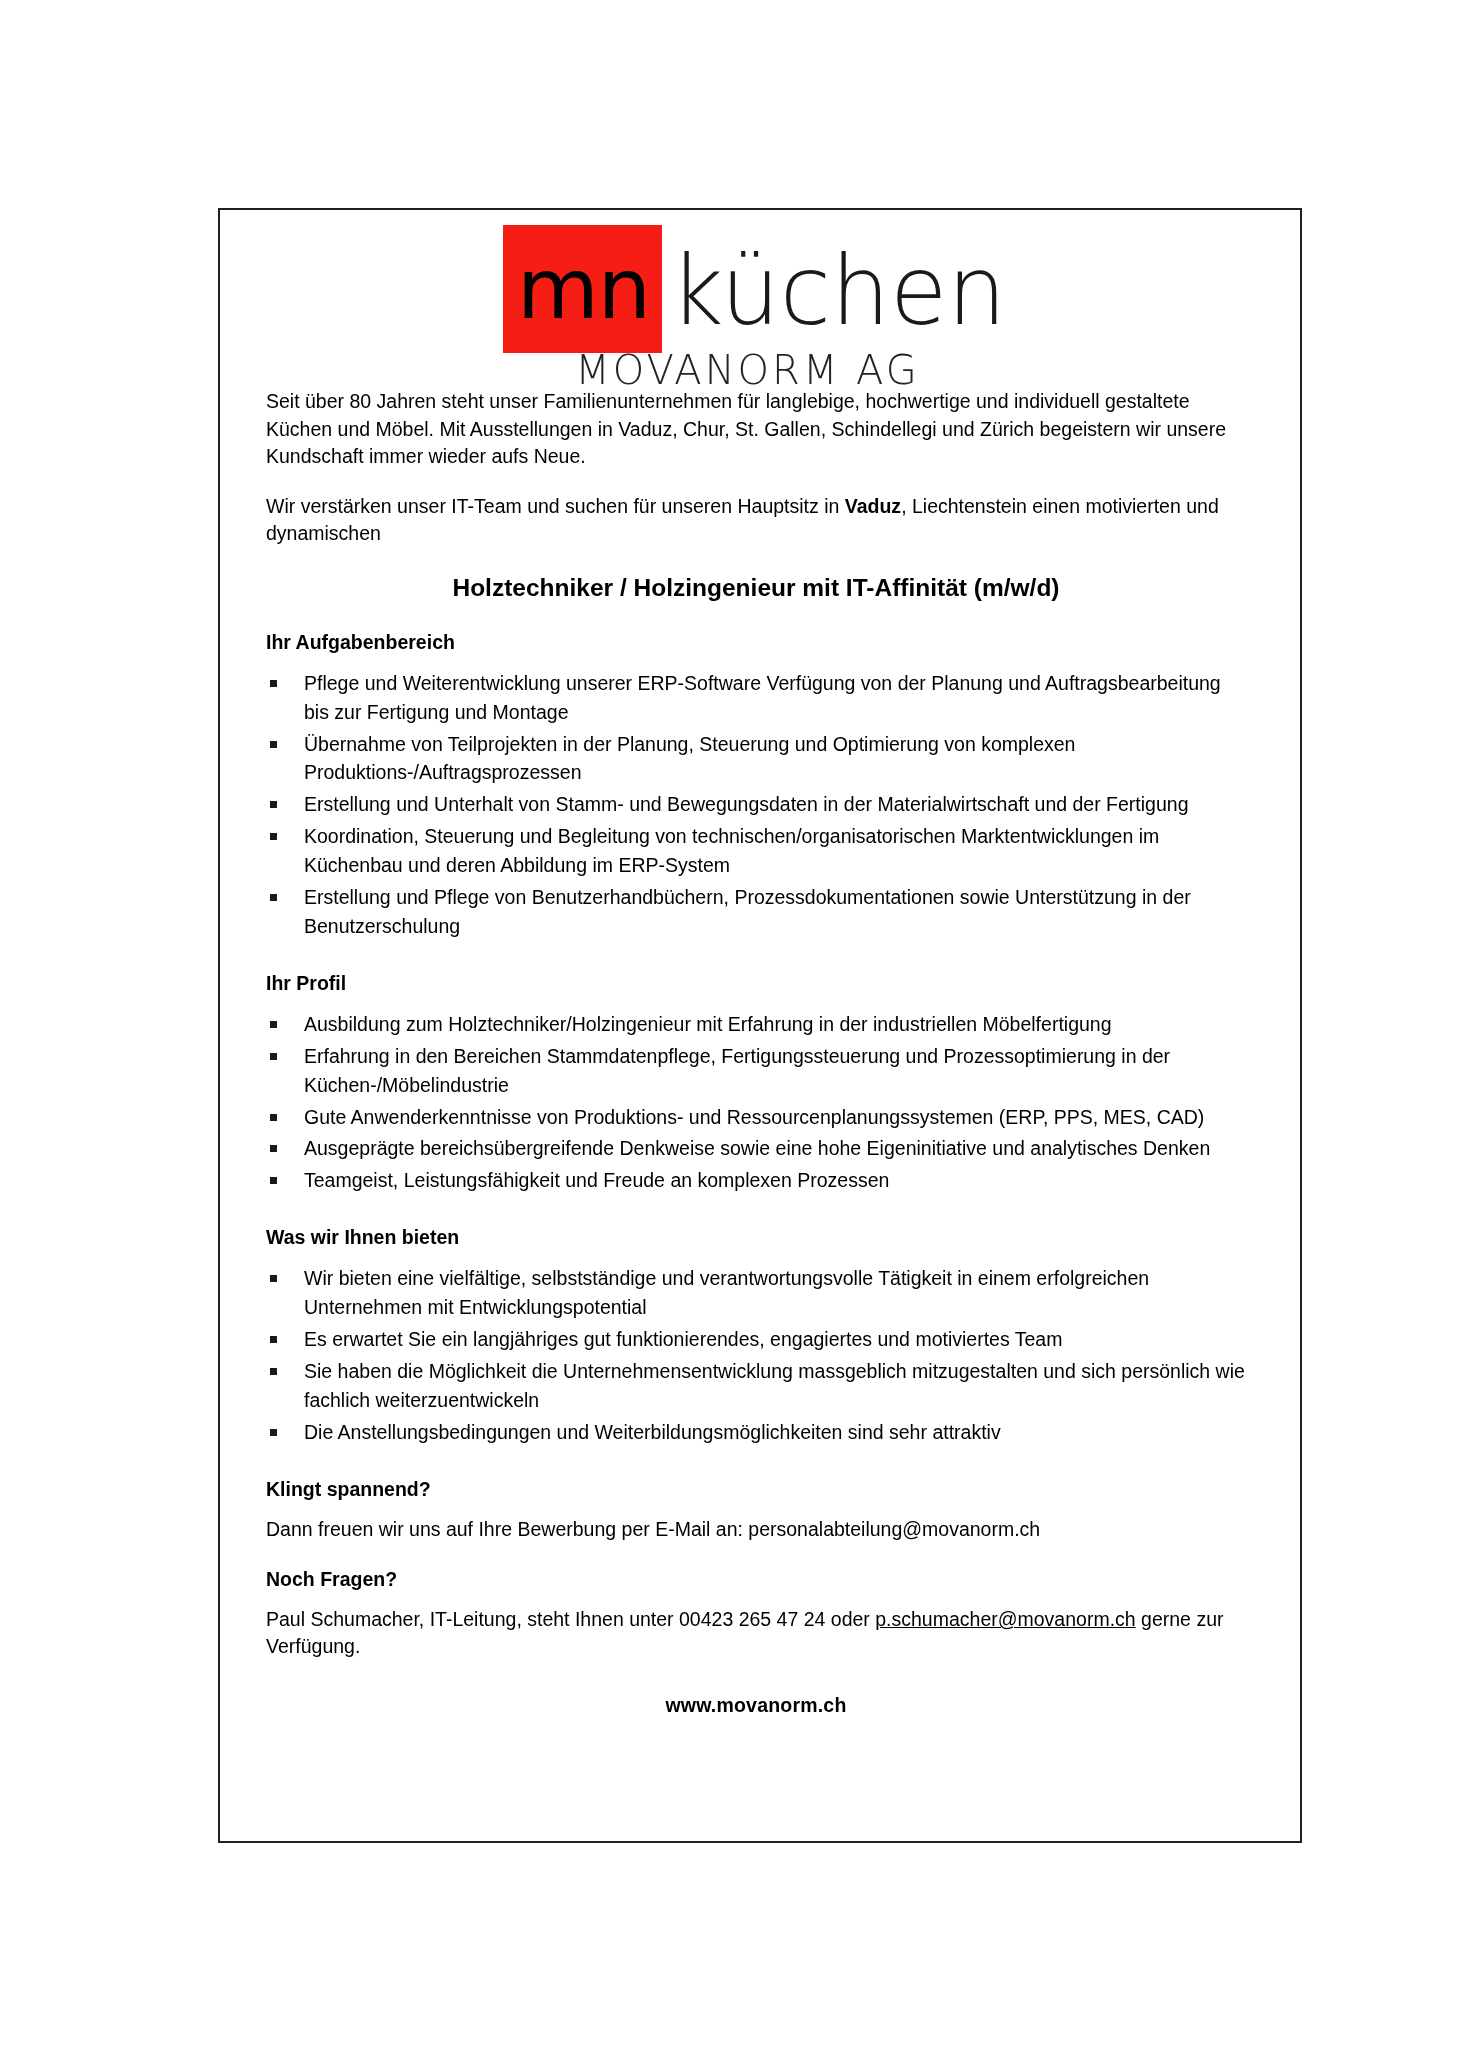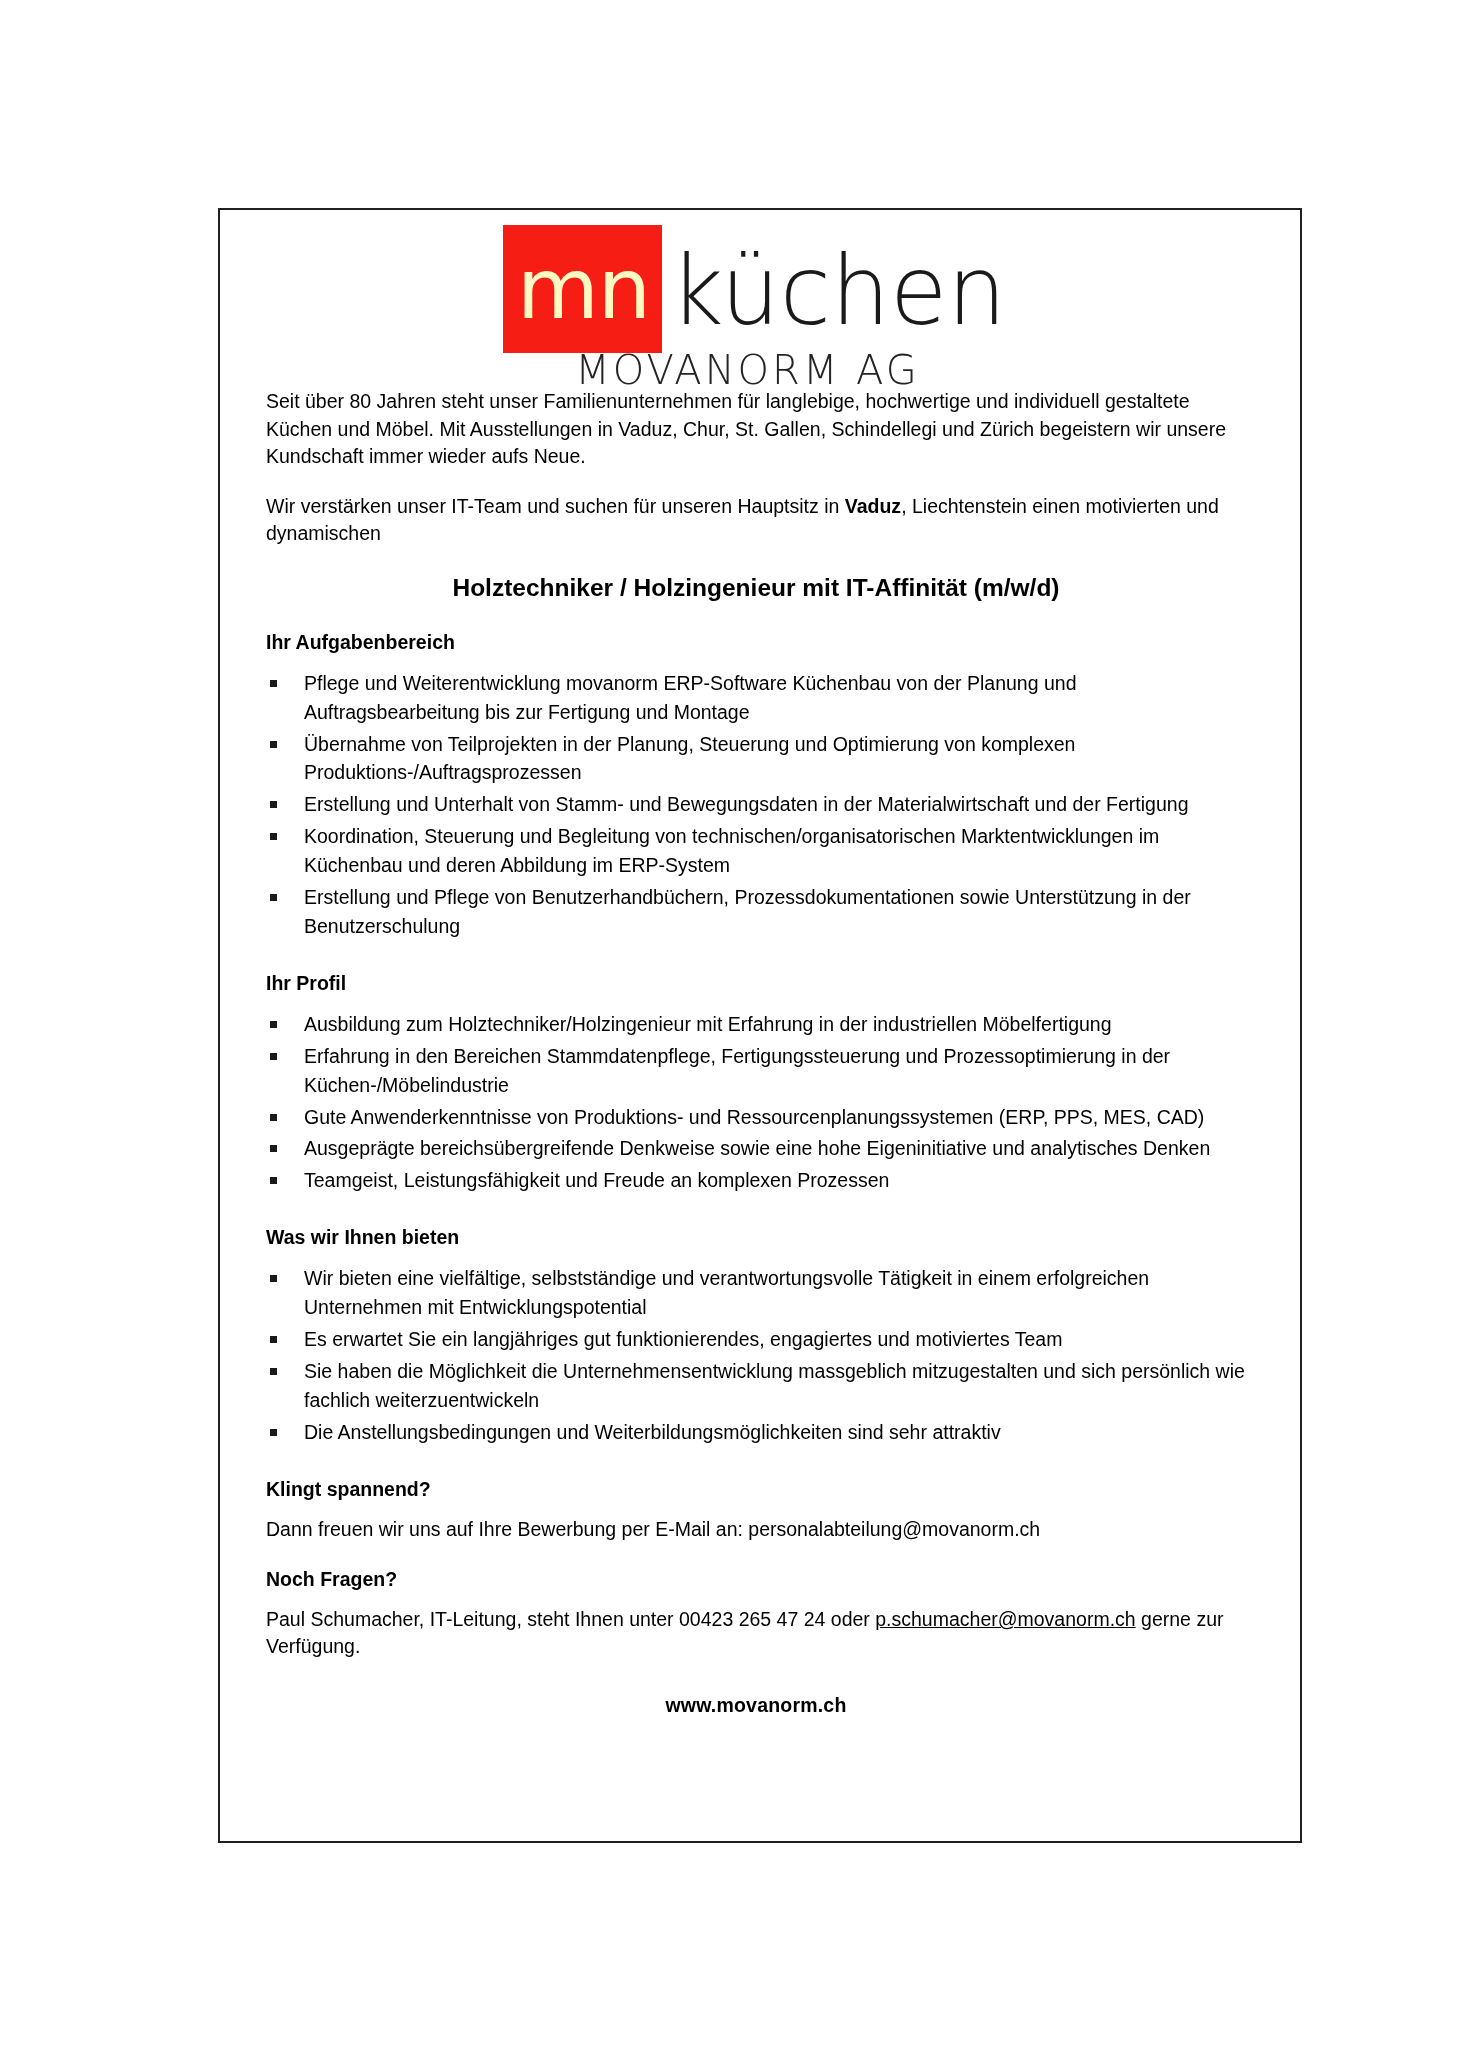--- a/index.html
+++ b/index.html
@@ -46,21 +46,21 @@
     text-align: center;
   }
   .logo-wordmark {
     display: inline-block;
     white-space: nowrap;
     line-height: 1;
   }
   .logo-mn {
     display: inline-block;
     background: #f61d15;
-    color: #fef9c3;
+    color: #000000;
     font-family: "DejaVu Sans", sans-serif;
     font-weight: 400;
     font-size: 84px;
     line-height: 1.02;
     letter-spacing: -1px;
     padding: 22px 12px 20px 14px;
     vertical-align: top;
   }
   .logo-kuechen {
     display: inline-block;
@@ -178,21 +178,21 @@
     <div class="content">
 
       <p class="intro-bold">Seit über 80 Jahren steht unser Familienunternehmen für langlebige, hochwertige und individuell gestaltete Küchen und Möbel. Mit Ausstellungen in Vaduz, Chur, St. Gallen, Schindellegi und Zürich begeistern wir unsere Kundschaft immer wieder aufs Neue.</p>
 
       <p class="para"><span>Wir verstärken unser IT-Team und suchen für unseren Hauptsitz in </span><b>Vaduz</b><span>, Liechtenstein einen motivierten und dynamischen</span></p>
 
       <h1 class="job-title">Holztechniker / Holzingenieur mit IT-Affinität (m/w/d)</h1>
 
       <h2 class="section-head">Ihr Aufgabenbereich</h2>
       <ul class="bullets">
-        <li><span class="sq"></span><span>Pflege und Weiterentwicklung movanorm ERP-Software Küchenbau von der Planung und Auftragsbearbeitung bis zur Fertigung und Montage</span></li>
+        <li><span class="sq"></span><span>Pflege und Weiterentwicklung unserer ERP-Software Verfügung von der Planung und Auftragsbearbeitung bis zur Fertigung und Montage</span></li>
         <li><span class="sq"></span><span>Übernahme von Teilprojekten in der Planung, Steuerung und Optimierung von komplexen Produktions-/Auftragsprozessen</span></li>
         <li><span class="sq"></span><span>Erstellung und Unterhalt von Stamm- und Bewegungsdaten in der Materialwirtschaft und der Fertigung</span></li>
         <li><span class="sq"></span><span>Koordination, Steuerung und Begleitung von technischen/organisatorischen Marktentwicklungen im Küchenbau und deren Abbildung im ERP-System</span></li>
         <li><span class="sq"></span><span>Erstellung und Pflege von Benutzerhandbüchern, Prozessdokumentationen sowie Unterstützung in der Benutzerschulung</span></li>
       </ul>
 
       <h2 class="section-head">Ihr Profil</h2>
       <ul class="bullets">
         <li><span class="sq"></span><span>Ausbildung zum Holztechniker/Holzingenieur mit Erfahrung in der industriellen Möbelfertigung</span></li>
         <li><span class="sq"></span><span>Erfahrung in den Bereichen Stammdatenpflege, Fertigungssteuerung und Prozessoptimierung in der Küchen-/Möbelindustrie</span></li>

